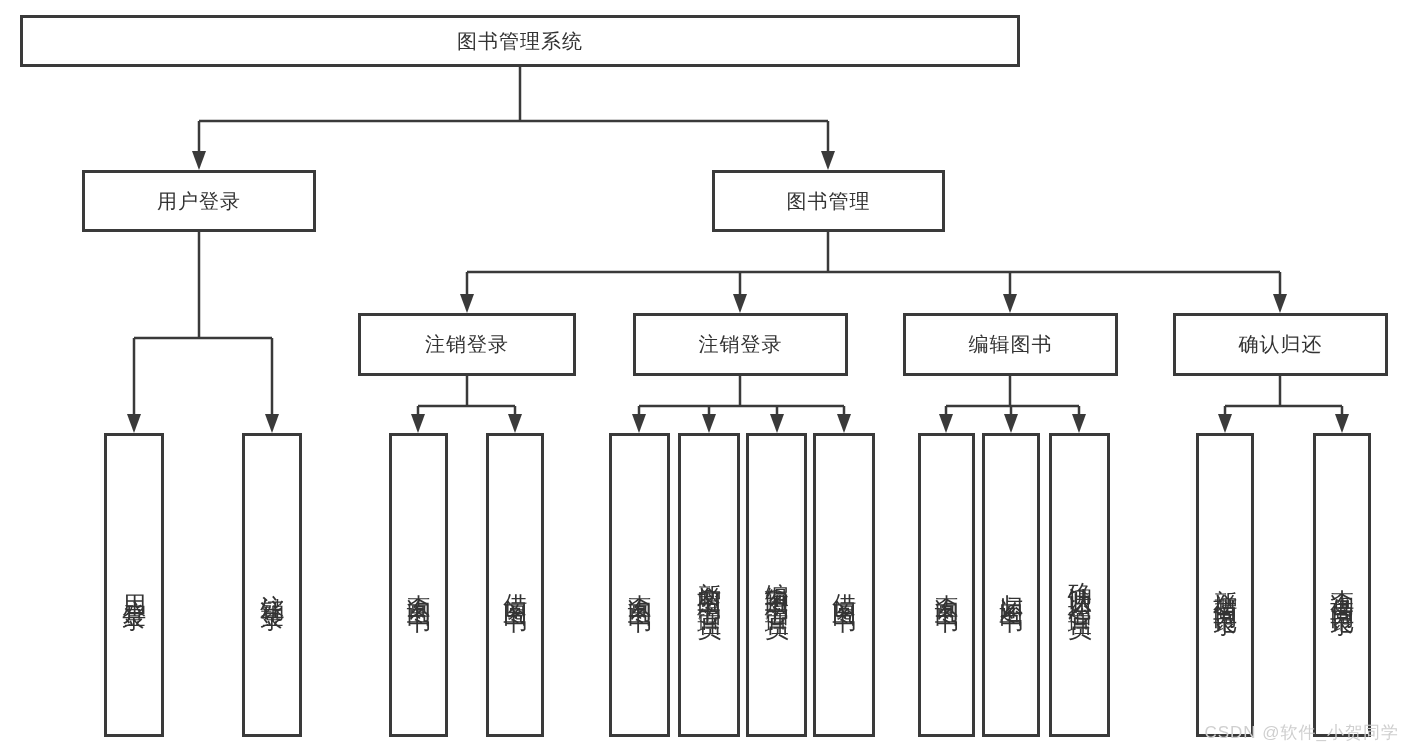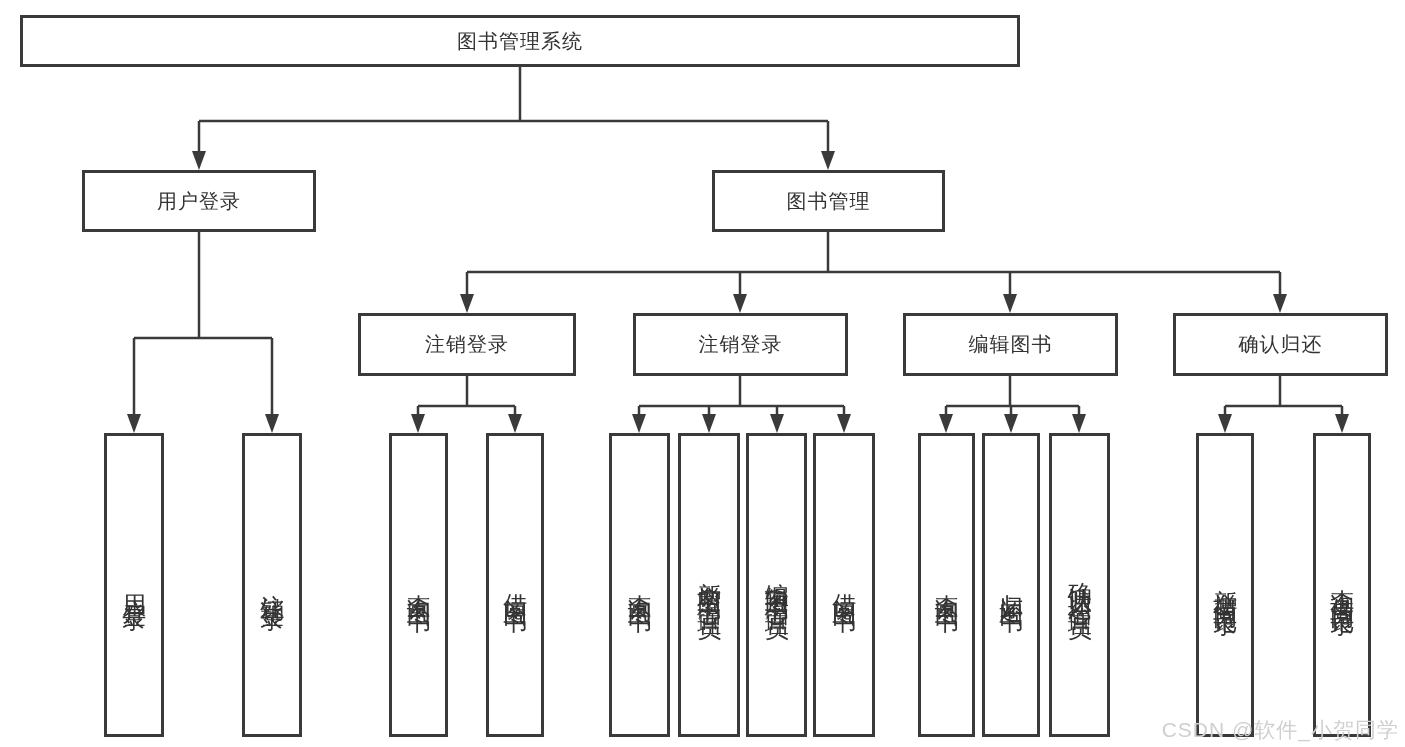--- a/index.html
+++ b/index.html
@@ -26,21 +26,21 @@
     writing-mode:vertical-rl;
     text-orientation:mixed;
     font-size:24px;
     letter-spacing:5px;
     line-height:1.1;
   }
   .watermark{
     position:absolute;
     right:6px;
     bottom:3px;
-    font-size:21px;
+    font-size:17px;
     color:#cfcfcf;
     z-index:2;
     letter-spacing:1px;
     white-space:nowrap;
   }
 </style>
 </head>
 <body>
 
 <div class="stage">

